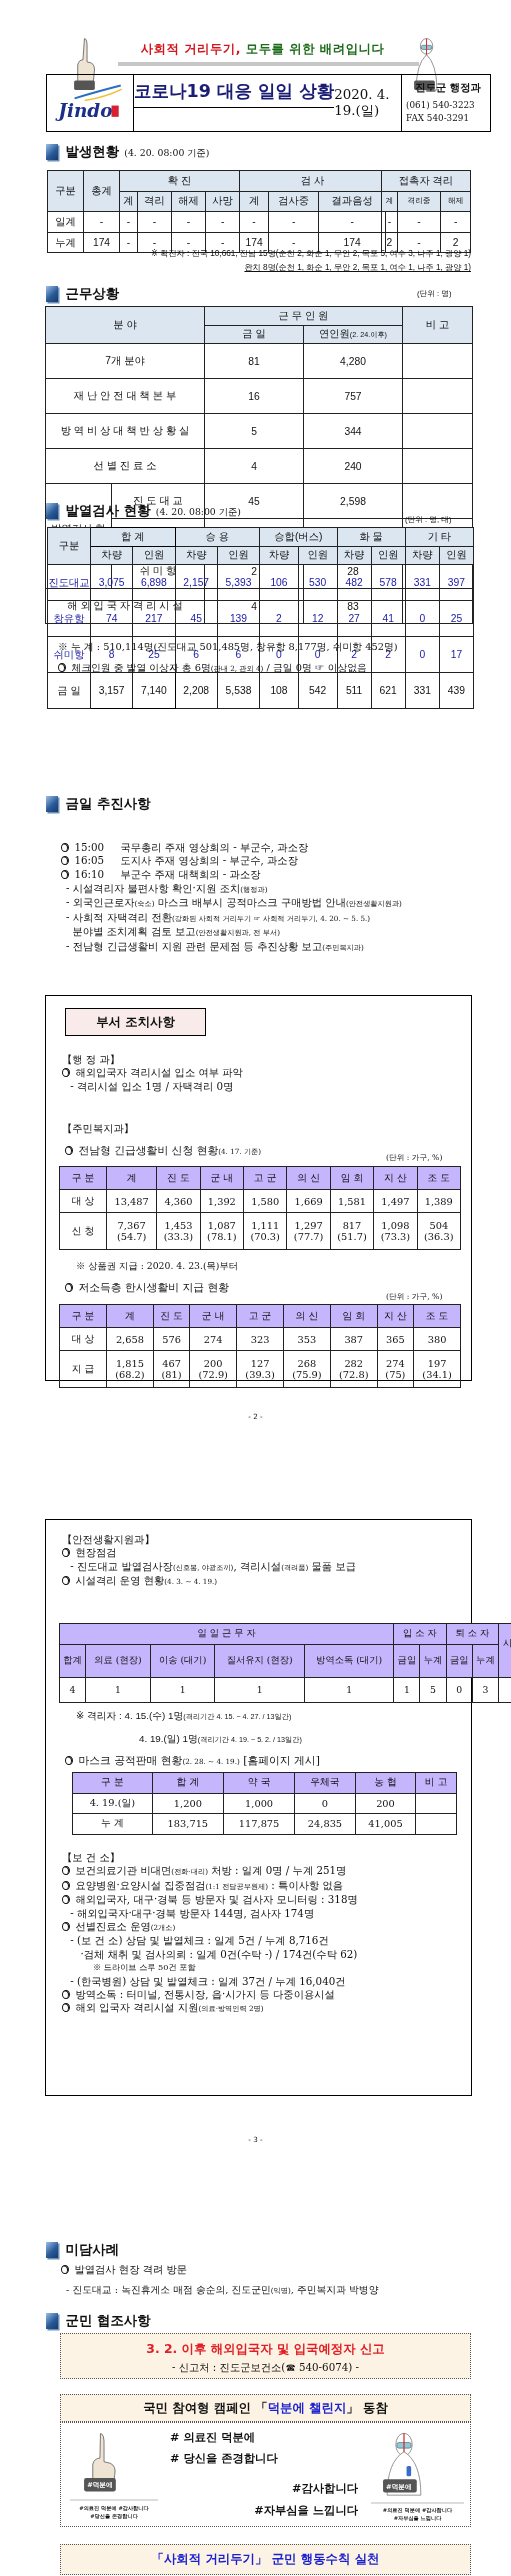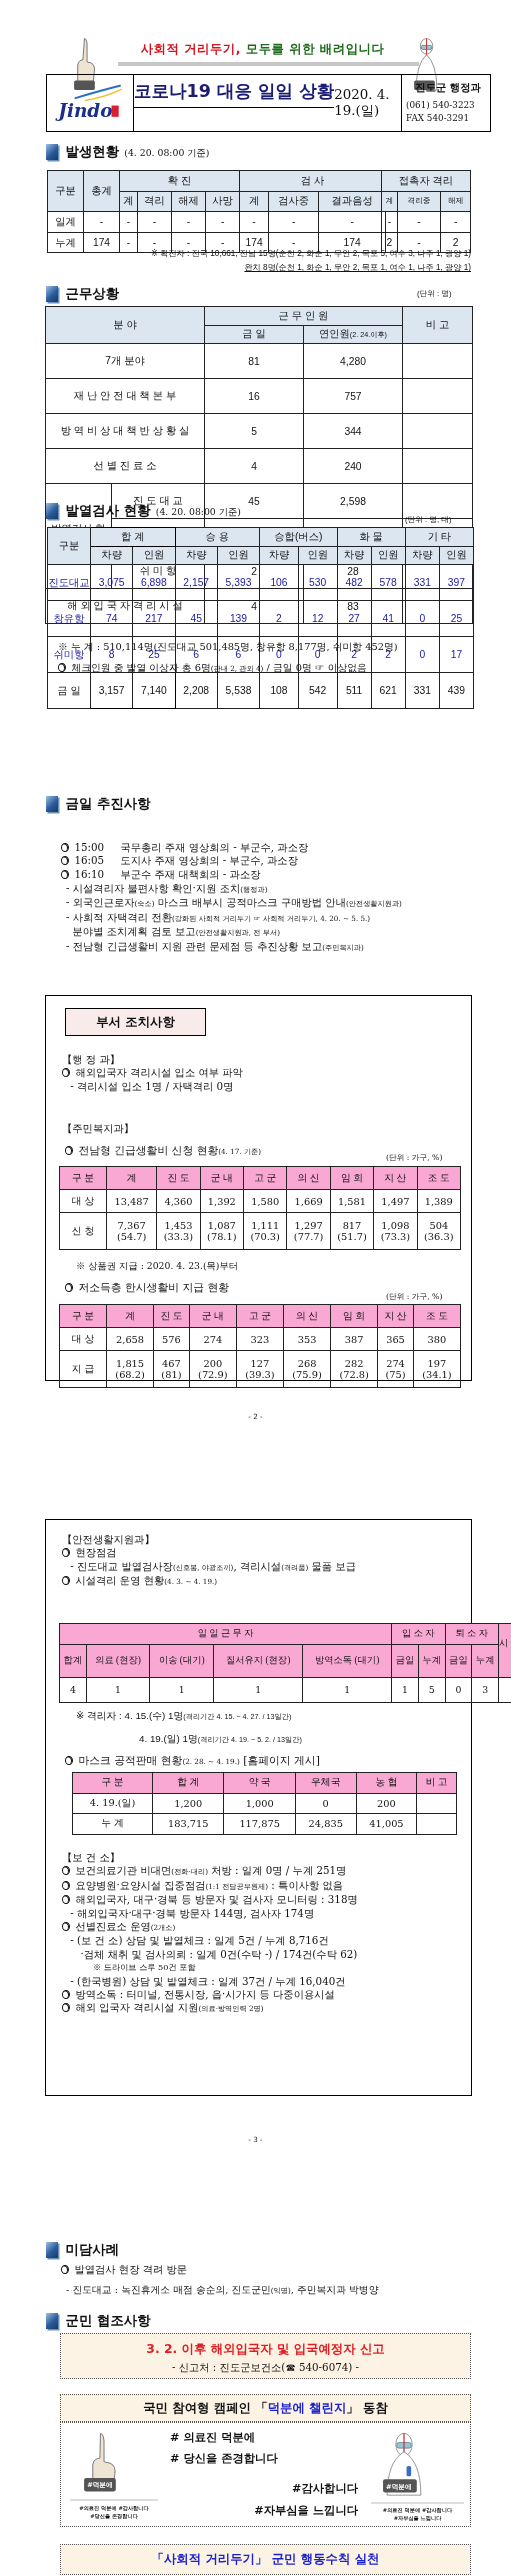--- a/index.html
+++ b/index.html
@@ -29,21 +29,21 @@
   
   .sec { left: 46px; display: flex; align-items: baseline; }
   .sec-icon { width: 12.4px; height: 15.5px; background: linear-gradient(135deg, #9cc0e8 0%, #2a5a98 55%, #163a6a 100%); box-shadow: 1.5px 1.5px 0 #6b8fb8; margin-right: 7.2px; align-self: center; }
   .sec-title { font-size: 13.4px; font-weight: bold; }
   .sec-sub { font-size: 9.3px; margin-left: 5.2px; }
   .unit { font-size: 7.7px; }
 
   table { border-collapse: collapse; }
   td, th { border: 0.5px solid #222; text-align: center; font-weight: normal; }
   .hd { background: #dbe6f1; }
-  .hd2 { background: #f9a8d4; font-family: Liberation Serif, serif; }
+  .hd2 { background: #c4b5fd; }
 
   .t1 td { font-size: 10.3px; height: 20.6px; }
   .t2 td { font-size: 10.3px; height: 18.5px; }
   .t3 td { font-size: 10.3px; height: 18.5px; }
   .t3 .blue { color: #1919a6; }
   .t4 td, .t5 td { font-size: 9.8px; }
   .t6 td { font-size: 9.3px; }
   .t7 td { font-size: 9.8px; height: 20.6px; }
 
   .line { font-size: 10.3px; line-height: 13.4px; white-space: nowrap; }

